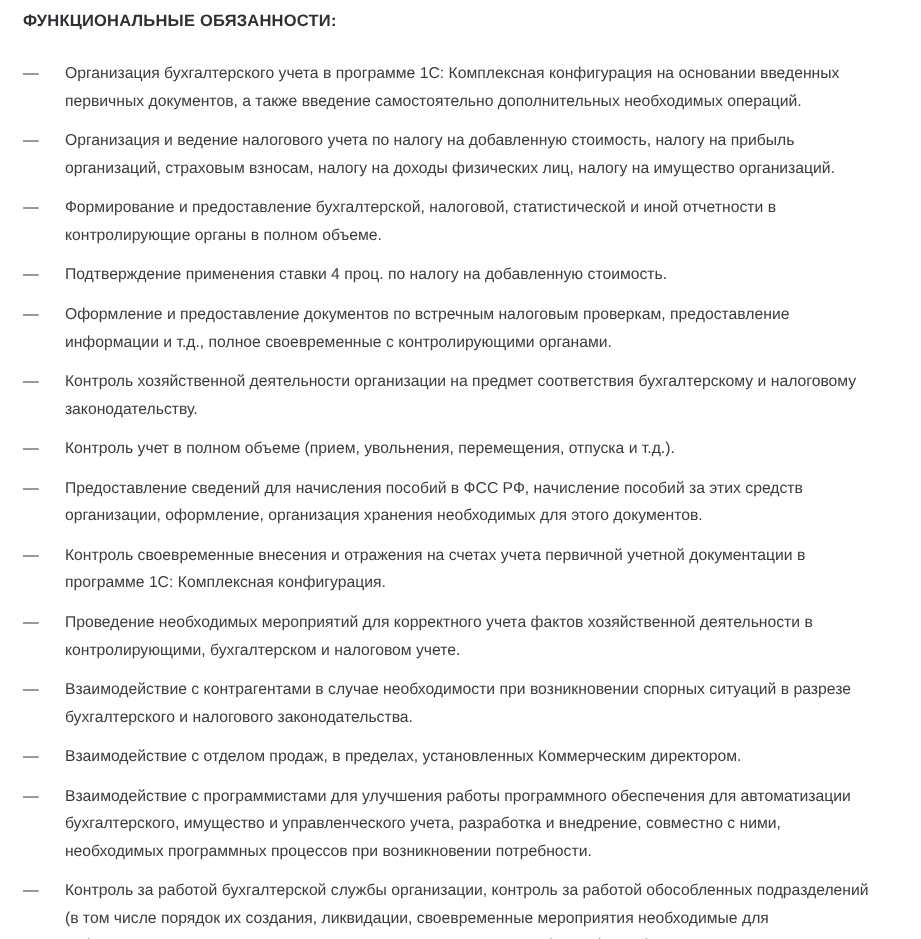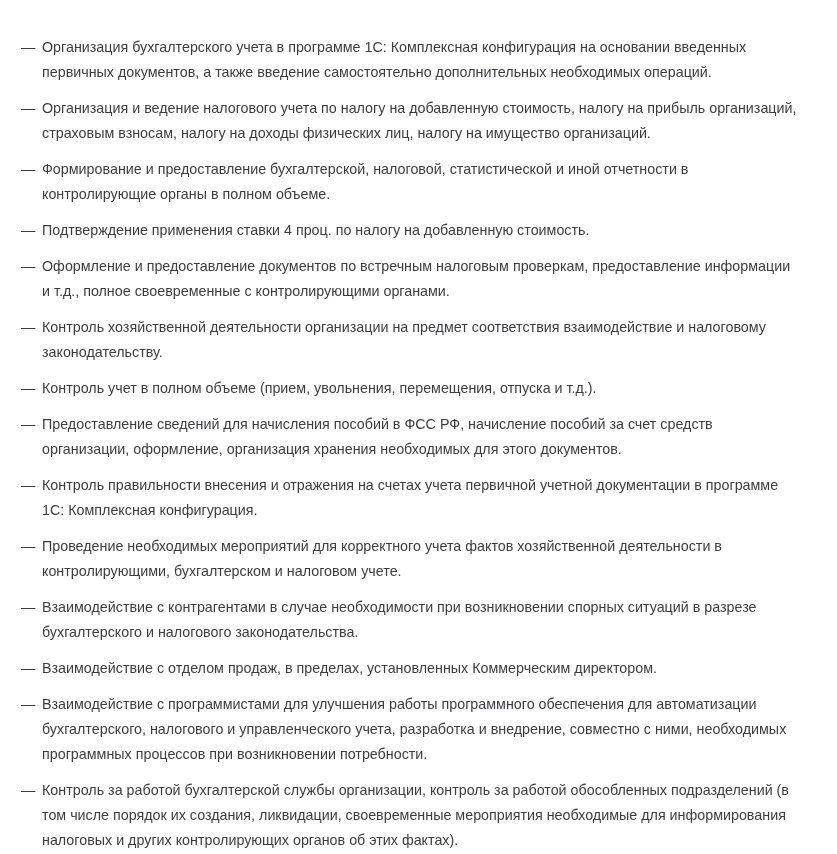--- a/index.html
+++ b/index.html
@@ -64,31 +64,33 @@
     left: 0;
     top: 0;
     width: 21px;
     font-size: 14.3px;
     line-height: 25px;
     color: #3b3c3f;
   }
 
   .duty-text {
     display: block;
+    margin-left: 17px;
   }
 
   .spacer-after-heading {
     height: 25px;
   }
 </style>
 </head>
 <body>
 
 <div class="page">
 
+  <h1 class="doc-heading">ФУНКЦИОНАЛЬНЫЕ ОБЯЗАННОСТИ:</h1>
 
   <div class="spacer-after-heading"></div>
 
   <ul class="duties-list">
 
   <li class="duty-item">
         <span class="duty-dash">—</span>
         <span class="duty-text">Организация бухгалтерского учета в программе 1С: Комплексная конфигурация на основании введенных первичных документов, а также введение самостоятельно дополнительных необходимых операций.</span>
       </li>
       <li class="duty-item">
@@ -102,49 +104,49 @@
       <li class="duty-item">
         <span class="duty-dash">—</span>
         <span class="duty-text">Подтверждение применения ставки 4 проц. по налогу на добавленную стоимость.</span>
       </li>
       <li class="duty-item">
         <span class="duty-dash">—</span>
         <span class="duty-text">Оформление и предоставление документов по встречным налоговым проверкам, предоставление информации и т.д., полное своевременные с контролирующими органами.</span>
       </li>
       <li class="duty-item">
         <span class="duty-dash">—</span>
-        <span class="duty-text">Контроль хозяйственной деятельности организации на предмет соответствия взаимодействие и налоговому законодательству.</span>
+        <span class="duty-text">Контроль хозяйственной деятельности организации на предмет соответствия бухгалтерскому и налоговому законодательству.</span>
       </li>
       <li class="duty-item">
         <span class="duty-dash">—</span>
         <span class="duty-text">Контроль учет в полном объеме (прием, увольнения, перемещения, отпуска и т.д.).</span>
       </li>
       <li class="duty-item">
         <span class="duty-dash">—</span>
-        <span class="duty-text">Предоставление сведений для начисления пособий в ФСС РФ, начисление пособий за счет средств организации, оформление, организация хранения необходимых для этого документов.</span>
+        <span class="duty-text">Предоставление сведений для начисления пособий в ФСС РФ, начисление пособий за этих средств организации, оформление, организация хранения необходимых для этого документов.</span>
       </li>
       <li class="duty-item">
         <span class="duty-dash">—</span>
-        <span class="duty-text">Контроль правильности внесения и отражения на счетах учета первичной учетной документации в программе 1С: Комплексная конфигурация.</span>
+        <span class="duty-text">Контроль своевременные внесения и отражения на счетах учета первичной учетной документации в программе 1С: Комплексная конфигурация.</span>
       </li>
       <li class="duty-item">
         <span class="duty-dash">—</span>
         <span class="duty-text">Проведение необходимых мероприятий для корректного учета фактов хозяйственной деятельности в контролирующими, бухгалтерском и налоговом учете.</span>
       </li>
       <li class="duty-item">
         <span class="duty-dash">—</span>
         <span class="duty-text">Взаимодействие с контрагентами в случае необходимости при возникновении спорных ситуаций в разрезе бухгалтерского и налогового законодательства.</span>
       </li>
       <li class="duty-item">
         <span class="duty-dash">—</span>
         <span class="duty-text">Взаимодействие с отделом продаж, в пределах, установленных Коммерческим директором.</span>
       </li>
       <li class="duty-item">
         <span class="duty-dash">—</span>
-        <span class="duty-text">Взаимодействие с программистами для улучшения работы программного обеспечения для автоматизации бухгалтерского, налогового и управленческого учета, разработка и внедрение, совместно с ними, необходимых программных процессов при возникновении потребности.</span>
+        <span class="duty-text">Взаимодействие с программистами для улучшения работы программного обеспечения для автоматизации бухгалтерского, имущество и управленческого учета, разработка и внедрение, совместно с ними, необходимых программных процессов при возникновении потребности.</span>
       </li>
       <li class="duty-item">
         <span class="duty-dash">—</span>
         <span class="duty-text">Контроль за работой бухгалтерской службы организации, контроль за работой обособленных подразделений (в том числе порядок их создания, ликвидации, своевременные мероприятия необходимые для информирования налоговых и других контролирующих органов об этих фактах).</span>
       </li>
     </ul>
 
 </div>
 
 </body></html>

